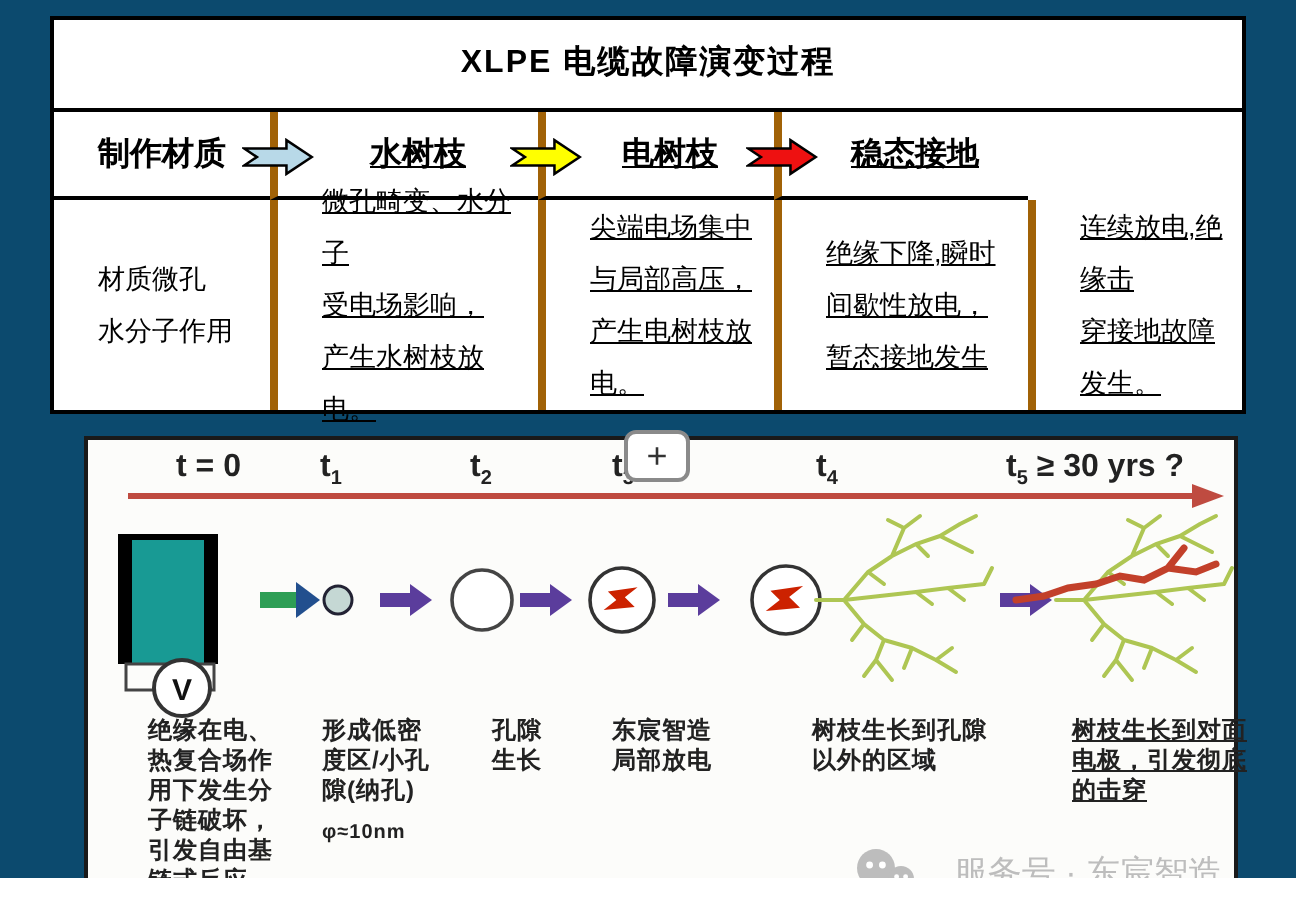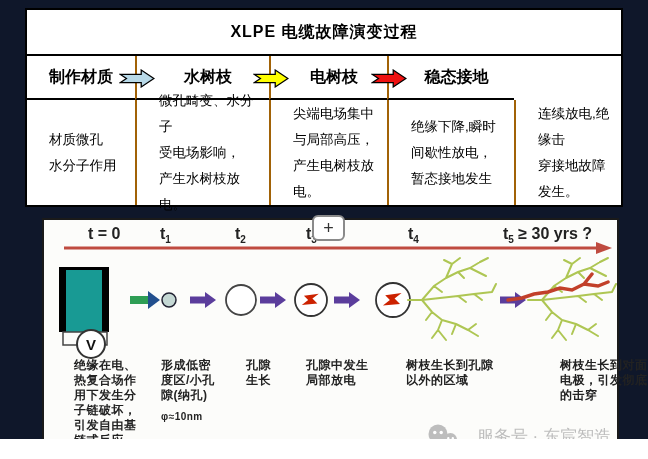--- a/index.html
+++ b/index.html
@@ -1,24 +1,24 @@
 <!DOCTYPE html>
 <html><head>
 <meta charset="utf-8">
 <style>
   html,body{margin:0;padding:0;background:#fff;}
   body{width:648px;height:459px;font-family:"Liberation Sans","DejaVu Sans",sans-serif;}
-  .screen{position:relative;width:648px;height:439px;background:#0f172a;overflow:hidden;}
+  .screen{position:relative;width:648px;height:439px;background:#0c4a6e;overflow:hidden;}
 
   
   .fault-table{position:absolute;left:25px;top:8px;width:598px;border:2px solid #000;box-sizing:border-box;background:#fff;}
   .t-title{height:44px;line-height:44px;text-align:center;font-weight:bold;font-size:16px;letter-spacing:1px;border-bottom:2px solid #000;color:#000;}
   .t-row{display:grid;grid-template-columns:108px 134px 118px 127px 107px;}
   .h-cell{height:44px;border-bottom:2px solid #000;position:relative;display:flex;align-items:center;justify-content:center;font-weight:bold;font-size:16px;color:#000;box-sizing:border-box;}
-  .h-cell.bordered,.b-cell.bordered{border-left:2px solid #a16207;}
+  .h-cell.bordered,.b-cell.bordered{border-left:4px solid #a16207;text-decoration:underline;}
   .h-cell .stage-label{margin-left:10px;white-space:nowrap;}
   .h-cell:first-child .stage-label{margin-left:0;}
   .stage-arrow{position:absolute;left:-18px;top:13px;width:36px;height:19px;z-index:3;}
   .b-cell{height:105px;box-sizing:border-box;padding:0 6px 0 22px;display:flex;flex-direction:column;justify-content:center;font-size:13.5px;line-height:26px;color:#000;}
 
   
   .panel{position:absolute;left:42px;top:218px;width:577px;height:236px;border:2px solid #1a1a1a;box-sizing:border-box;background:#fcfcfa;}
   .panel-inner{position:relative;width:573px;height:232px;}
   .shapes{position:absolute;left:0;top:0;}
   .tl{position:absolute;top:5px;font-weight:bold;font-size:16px;color:#222;white-space:nowrap;}
@@ -178,28 +178,28 @@
             <div>度区/小孔</div>
             <div>隙(纳孔)</div>
           </div>
         <div class="phi">φ≈10nm</div>
       </div>
       <div class="cap" style="left:178px;">
           <div>孔隙</div>
           <div>生长</div>
         </div>
       <div class="cap" style="left:238px;">
-          <div>孔隙中发生</div>
+          <div>东宸智造</div>
           <div>局部放电</div>
         </div>
       <div class="cap" style="left:338px;">
           <div>树枝生长到孔隙</div>
           <div>以外的区域</div>
         </div>
-      <div class="cap" style="left:492px;">
+      <div class="cap" style="left:468px;text-decoration:underline;">
           <div>树枝生长到对面</div>
           <div>电极，引发彻底</div>
           <div>的击穿</div>
         </div>
 
       <div class="watermark">
         <svg width="30" height="24" viewBox="0 0 30 24">
           <circle cx="10" cy="10" r="9.5" fill="#bdbdbd"></circle>
           <polygon points="5,17 4,22 10,19" fill="#bdbdbd"></polygon>
           <circle cx="6.8" cy="8.5" r="1.7" fill="#fff"></circle>

